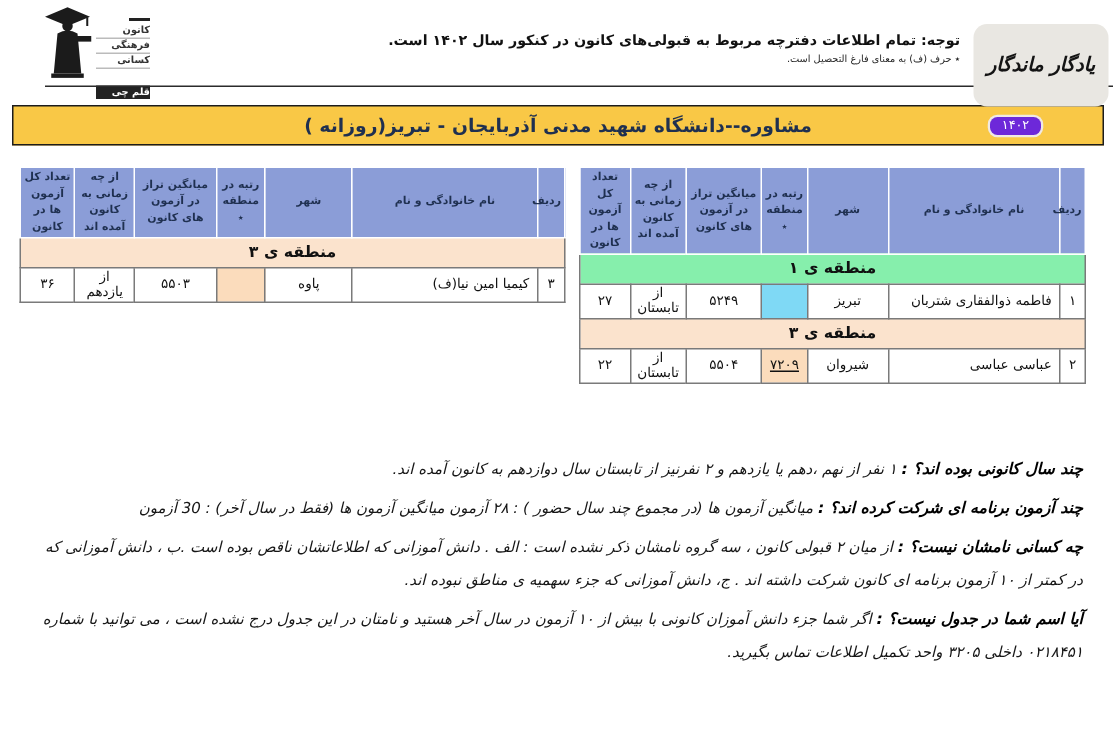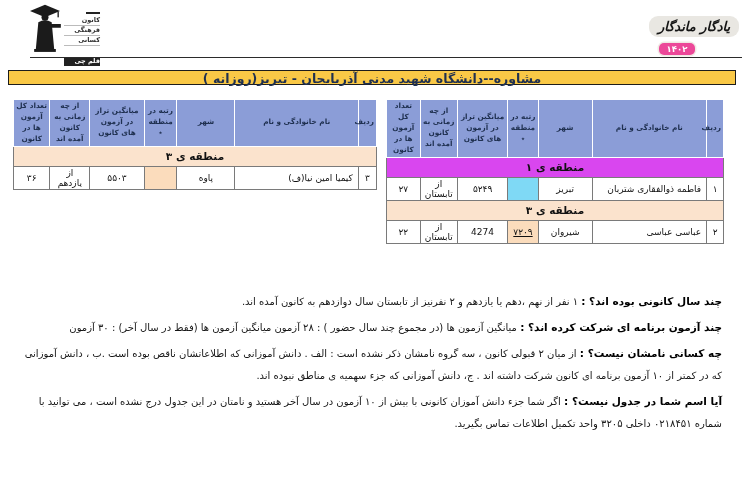--- a/index.html
+++ b/index.html
@@ -16,46 +16,46 @@
   .kanoon-logo { position:absolute; left:28px; top:4px; display:flex; align-items:flex-start; }
   .kanoon-figure { width:34px; height:50px; }
   .kanoon-lines { margin-left:2px; margin-top:8px; direction:rtl; text-align:right; width:36px; }
   .kanoon-lines .tick { border-top:2px solid #222; width:14px; margin:0 0 2px auto; }
   .kanoon-line { font-size:6.5px; font-weight:bold; color:#333; line-height:9px; border-bottom:0.5px solid #bbb; }
   .kanoon-line.hl { background:#222; color:#fff; border-bottom:none; margin-top:11px; }
   .note-block { position:absolute; right:104px; top:22px; direction:rtl; text-align:right; }
   .note-main { font-size:9.5px; font-weight:bold; color:#111; letter-spacing:0; }
   .note-foot { font-size:6.5px; color:#222; margin-top:2px; }
   .brand-block { position:absolute; right:4px; top:16px; width:92px; text-align:center; z-index:2; }
-  .brand-pill { display:inline-block; background:#e9e7e2; border-radius:9px; padding:3px 9px;
+  .brand-pill { display:inline-block; background:#e9e7e2; border-radius:9px; padding:20px 9px;
                 font-size:13px; font-weight:bold; font-style:italic; direction:rtl; color:#141414; }
-  .year-badge { display:inline-block; background:#ec4899; color:#fff; font-size:8.5px; font-weight:bold;
+  .year-badge { display:inline-block; background:#6d28d9; color:#fff; font-size:8.5px; font-weight:normal;
                 border-radius:5px; padding:1px 8px; margin-top:2px; margin-right:34px;
                 box-shadow:0 0 0 1.5px #f0e9e4; }
   .header-rule { position:absolute; left:30px; right:2px; bottom:6px; border-top:1.6px solid #2b2b2b; z-index:1; }
   
-  .title-bar { margin:6px 8px 0 8px; height:15px; background:#f9c846; border:1.6px solid #1c1c1c;
-               display:flex; justify-content:center; }
+  .title-bar { margin:6px 8px 0 8px; height:27px; background:#f9c846; border:1.6px solid #1c1c1c;
+               display:flex; align-items:center; justify-content:center; }
   .title-bar span { font-size:12.5px; font-weight:bold; color:#1f3050; direction:rtl; }
   
   .tables { direction:rtl; display:flex; align-items:flex-start; margin:14px 20px 0 13px; gap:9px; }
   table { border-collapse:collapse; table-layout:fixed; border:1.6px solid #151515; background:#fff; }
   .t-right { width:338px; }
   .t-left  { width:364px; }
   th { background:#8b9dd7; color:#1f3050; font-size:7.3px; font-weight:bold;
        border:1px solid #ffffff; height:44px; padding:1px 2px; text-align:center; line-height:1.5; }
   td { border:1px solid #7a7a7a; font-size:9px; color:#111; text-align:center; height:21px; padding:1px 3px; }
   td.name { text-align:right; padding-right:5px; }
   tr.section td { font-size:10.5px; font-weight:bold; color:#111; height:20px; border:1px solid #7a7a7a; }
-  .bg-cyan { background:#d946ef; }
+  .bg-cyan { background:#86efac; }
   .bg-peach { background:#fbe3cd; }
   td.hl-cyan { background:#7fd9f5; }
   td.hl-peach { background:#fbdcbc;text-decoration:underline; }
   
-  .faq { direction:rtl; text-align:right; margin:46px 22px 0 20px; }
+  .faq { direction:rtl; text-align:right; margin:46px 22px 0 20px;font-style:italic; }
   .faq p { font-size:10px; line-height:22px; color:#161616; margin-bottom:3px; }
   .faq .q { font-size:10.5px; font-weight:bold; color:#000; }
 </style>
 </head>
 <body>
 
 <div class="header">
   <div class="kanoon-logo">
     <svg class="kanoon-figure" viewBox="0 0 40 60" xmlns="http://www.w3.org/2000/svg">
       <polygon points="20,1 38,8.5 20,16 2,8.5" fill="#1b1b1b"></polygon>
@@ -68,20 +68,22 @@
     <div class="kanoon-lines">
       <div class="tick"></div>
       <div class="kanoon-line">کانون</div>
       <div class="kanoon-line">فرهنگی</div>
       <div class="kanoon-line">کسانی</div>
       <div class="kanoon-line hl">قلم چی</div>
     </div>
   </div>
 
   <div class="note-block">
+    <div class="note-main">توجه: تمام اطلاعات دفترچه مربوط به قبولی‌های کانون در کنکور سال ۱۴۰۲ است.</div>
+    <div class="note-foot">٭ حرف (ف) به معنای فارغ التحصیل است.</div>
   </div>
 
   <div class="brand-block">
     <div class="brand-pill">یادگار ماندگار</div><br>
     <div class="year-badge">۱۴۰۲</div>
   </div>
 
   <div class="header-rule"></div>
 </div>
 
@@ -126,21 +128,21 @@
         <td>۲۷</td>
       </tr>
       <tr class="section">
         <td colspan="7" class="bg-peach">منطقه ی ۳</td>
       </tr>
       <tr>
         <td>۲</td>
         <td class="name">عباسی عباسی</td>
         <td>شیروان</td>
         <td class="hl-peach">۷۲۰۹</td>
-        <td>4274</td>
+        <td>۵۵۰۴</td>
         <td>از تابستان</td>
         <td>۲۲</td>
       </tr>
     </tbody>
   </table>
 
   <table class="t-left">
     <colgroup>
       <col style="width:5%">
         <col style="width:34%">
@@ -179,21 +181,21 @@
 
 </div>
 
 <div class="faq">
   <p>
     <span class="q">چند سال کانونی بوده اند؟ :</span>
     <span>۱ نفر از نهم ،دهم یا یازدهم و ۲ نفرنیز از تابستان سال دوازدهم به کانون آمده اند.</span>
   </p>
   <p>
     <span class="q">چند آزمون برنامه ای شرکت کرده اند؟ :</span>
-    <span>میانگین آزمون ها (در مجموع چند سال حضور ) : ۲۸ آزمون    میانگین آزمون ها (فقط در سال آخر) : ۳۰ آزمون</span>
+    <span>میانگین آزمون ها (در مجموع چند سال حضور ) : ۲۸ آزمون    میانگین آزمون ها (فقط در سال آخر) : 30 آزمون</span>
   </p>
   <p>
     <span class="q">چه کسانی نامشان نیست؟ :</span>
     <span>از میان ۲ قبولی کانون ، سه گروه نامشان ذکر نشده است : الف . دانش آموزانی که اطلاعاتشان ناقص بوده است .ب ، دانش آموزانی که در کمتر از ۱۰ آزمون برنامه ای کانون شرکت داشته اند . ج، دانش آموزانی که جزء سهمیه ی مناطق نبوده اند.</span>
   </p>
   <p>
     <span class="q">آیا اسم شما در جدول نیست؟ :</span>
     <span>اگر شما جزء دانش آموزان کانونی با بیش از ۱۰ آزمون در سال آخر هستید و نامتان در این جدول درج نشده است ، می توانید با شماره ۰۲۱۸۴۵۱ داخلی ۳۲۰۵ واحد تکمیل اطلاعات تماس بگیرید.</span>
   </p>
 </div>

